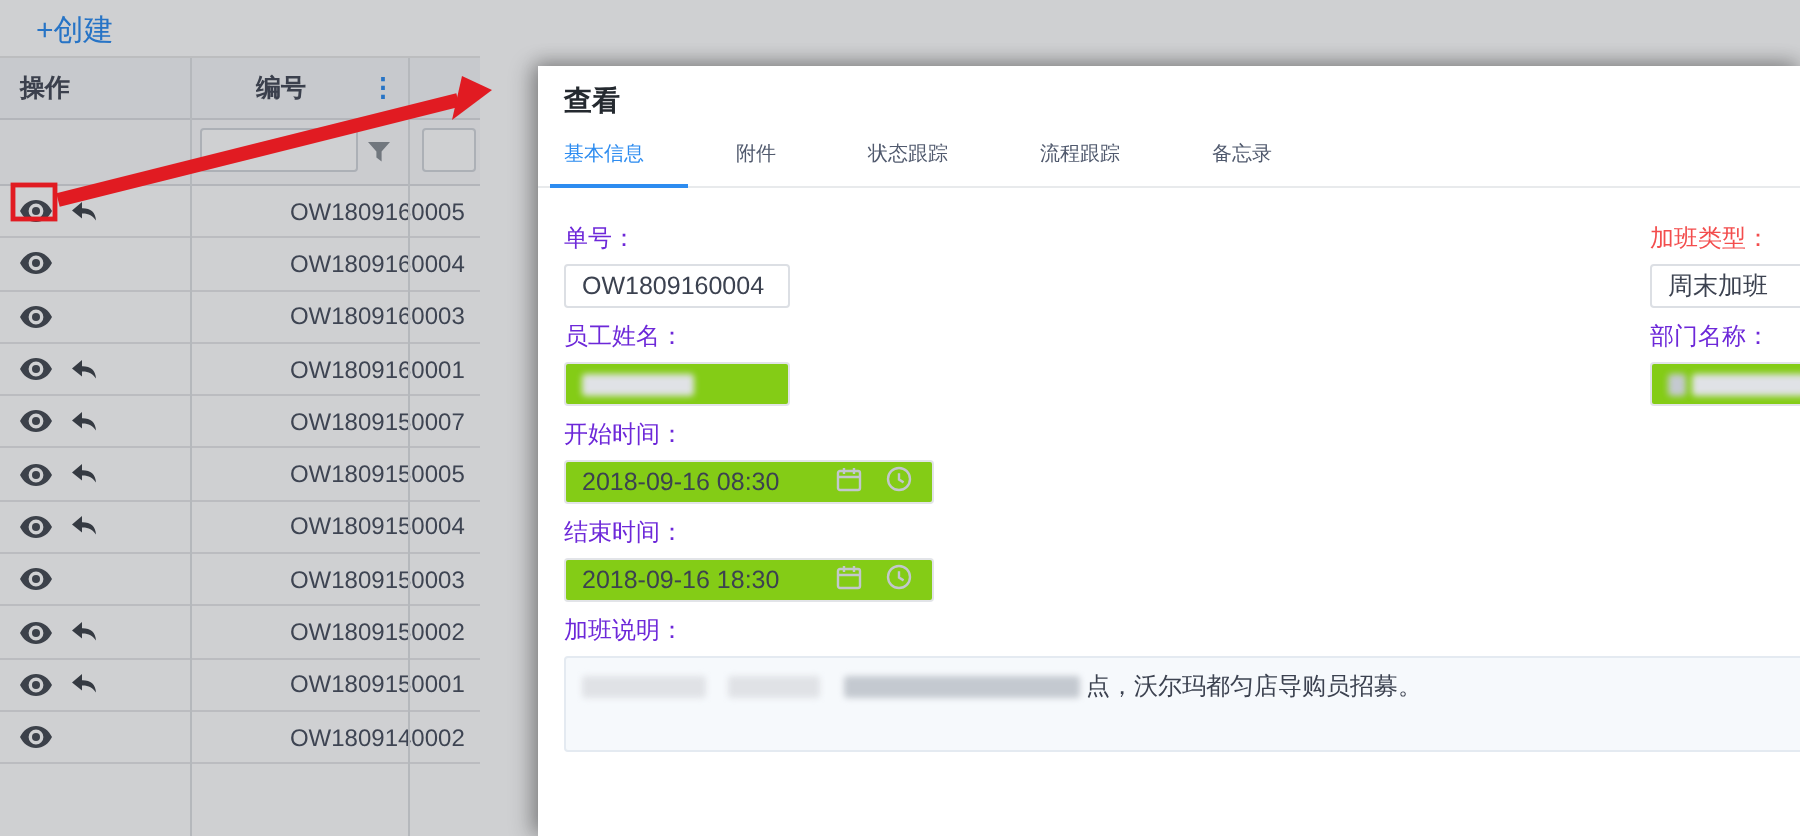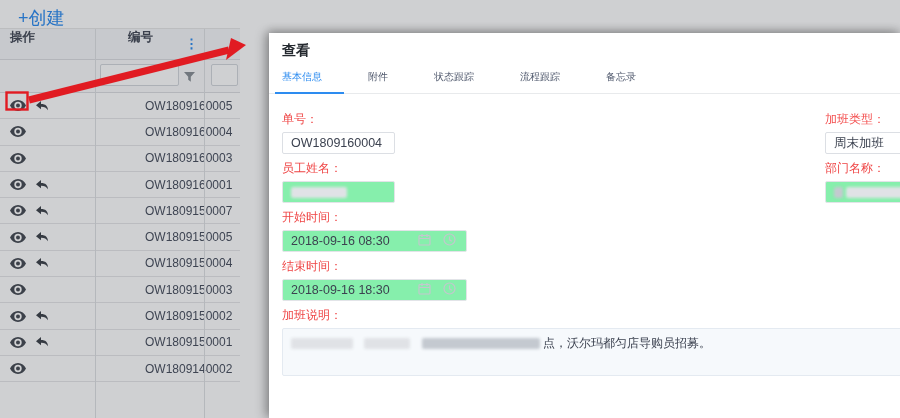--- a/index.html
+++ b/index.html
@@ -1,24 +1,24 @@
 <!DOCTYPE html>
 <html><head>
 <meta charset="utf-8">
 <style>
   html,body{margin:0;padding:0;}
   body{width:900px;height:418px;position:relative;overflow:hidden;background:#fff;
        font-family:"Liberation Sans",sans-serif;}
   
   .topbar{position:absolute;top:0;left:0;width:100%;height:28px;background:#fff;}
-  .create-link{position:absolute;left:18px;top:6px;font-size:18px;color:#2d8cf0;cursor:pointer;display:flex;align-items:center;gap:2px;text-align:center;}
+  .create-link{position:absolute;left:18px;top:6px;font-size:15px;color:#2d8cf0;cursor:pointer;display:flex;align-items:center;gap:2px;text-align:center;}
   
   .grid{position:absolute;top:28px;left:0;width:240px;bottom:0;background:#fff;border-top:1px solid #e8e8e8;}
   .vline{position:absolute;top:0;bottom:0;width:1px;background:#dfe1e4;z-index:1;}
-  .grid-header{height:30px;background:#f6f7f9;border-bottom:1px solid #dcdee2;display:flex;position:relative;}
+  .grid-header{height:30px;background:#f6f7f9;border-bottom:1px solid #dcdee2;display:flex;align-items:center;position:relative;}
   .hcell{font-size:12.5px;color:#464c59;font-weight:bold;}
   .hcell.op{width:95px;padding-left:10px;box-sizing:border-box;}
   .hcell.id{width:109px;padding-left:8px;box-sizing:border-box;margin-left:25px;}
   .dots{position:absolute;left:185px;top:7px;color:#2d8cf0;font-size:13px;font-weight:bold;cursor:pointer;}
   .filter-row{height:32px;background:#fafbfc;border-bottom:1px solid #dcdee2;position:relative;}
   .f-input{position:absolute;top:4px;height:22px;background:#fff;border:1px solid #d4d7dc;border-radius:2px;box-sizing:border-box;}
   .f-input.one{left:100px;width:79px;}
   .f-input.two{left:211px;width:27px;}
   .funnel{position:absolute;left:184px;top:9px;cursor:pointer;}
   .t-row{height:26.3px;display:flex;align-items:center;border-bottom:1px solid #e6e7e9;box-sizing:border-box;gap:47px;}
@@ -31,25 +31,25 @@
   .panel{position:absolute;left:224px;top:33px;right:0;bottom:0;background:#fff;z-index:10;
          box-shadow:-4px 0 10px rgba(0,0,0,0.28),0 -3px 8px rgba(0,0,0,0.18);margin-left:45px;}
   .panel-title{margin:9px 0 0 13px;font-size:14px;font-weight:bold;color:#24292f;}
   .tab-bar{display:flex;margin-top:10px;padding-left:13px;border-bottom:1px solid #e8eaec;}
   .tab{font-size:10px;color:#515a6e;padding:0 0 9px 0;margin-right:46px;cursor:pointer;position:relative;}
   .tab.active{color:#2d8cf0;}
   .tab.active::after{content:"";position:absolute;left:-7px;right:-22px;bottom:-1px;height:2.5px;background:#2d8cf0;}
   
   .form{position:relative;padding:17px 12px 0 13px;}
   .field{margin-bottom:6px;}
-  .field .lbl{display:block;font-size:12px;color:#ef4444;margin-bottom:4px;}
+  .field .lbl{display:block;font-size:12px;color:#6d28d9;margin-bottom:4px;}
   .field .lbl.req{color:#f34d4d;}
   .input{height:22px;border:1px solid #dcdfe4;border-radius:2px;background:#fff;font-size:12.5px;
          color:#3c4250;display:flex;align-items:center;padding:0 8px;box-sizing:border-box;}
-  .input.disabled{background:#86efac;border-color:#e2e4e8;}
+  .input.disabled{background:#84cc16;border-color:#e2e4e8;}
   .w-s{width:113px;}
   .w-dt{width:185px;}
   .dt-icons{margin-left:auto;display:flex;align-items:center;gap:12px;padding-right:2px;}
   .right-col{position:absolute;top:17px;left:556px;width:117px;}
   .right-col .input{width:117px;}
   .textarea{height:48px;width:651px;background:#f6f9fc;border:1px solid #e4eaf1;border-radius:2px;
             box-sizing:border-box;padding:6px 8px;font-size:12px;color:#3c4250;display:block;}
   .redact{display:inline-block;height:11px;border-radius:2px;background:#e0e2e6;filter:blur(1.5px);vertical-align:middle;}
   .redact.dark{background:#c4c9d0;}
   

